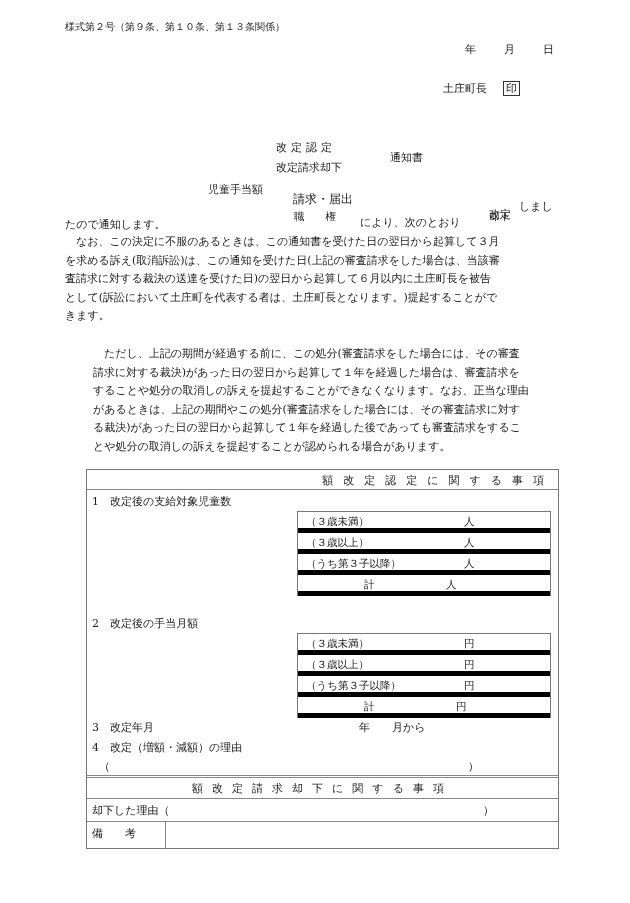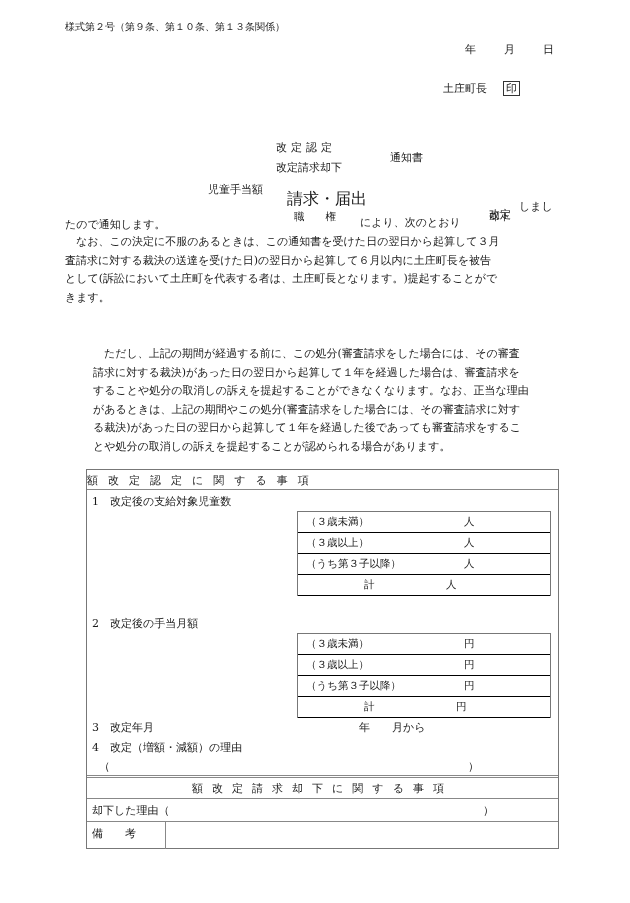--- a/index.html
+++ b/index.html
@@ -40,21 +40,21 @@
     font-size: 11px;
   }
   .hline { position: absolute; left: 0; right: 0; height: 0; border-top: 1px solid #888; }
   .cell-text { position: absolute; white-space: nowrap; }
   .spaced { letter-spacing: 9px; }
   .subbox {
     position: absolute; left: 210px; width: 254px; box-sizing: border-box;
     border: 1px solid #777; border-bottom: none;
   }
   .subrow {
-    position: relative; height: 21px; border-bottom: 1px solid #000000; box-sizing: border-box;
+    position: relative; height: 21px; border-bottom: 5px solid #000000; box-sizing: border-box;
     font-size: 10.5px;
   }
   .subrow .lbl { position: absolute; left: 8px; top: 3px; white-space: nowrap; }
   .subrow .unit { position: absolute; left: 166px; top: 3px; }
   .subrow.total .lbl { left: 66px; }
   .subrow.total .unit { left: 148px; }
   .vline { position: absolute; width: 0; border-left: 1px solid #888; }
 </style>
 </head>
 <body>
@@ -68,48 +68,49 @@
 </div>
 
 <div id="title-block" class="abs">
   <span id="title-left">児童手当額</span>
   <span id="title-mid-top">改定認定</span>
   <span id="title-mid-bot">改定請求却下</span>
   <span id="title-right">通知書</span>
 </div>
 
 <div id="intro" class="para">
-  <span class="s" style="left:222px;top:0px;font-size:16px">請求・届出</span>
+  <span class="s" style="left:228px;top:0px;font-size:12px">請求・届出</span>
   <span class="s" style="left:229px;top:17px;font-size:10.5px">職　　権</span>
   <span class="s" style="left:295px;top:24px">により、次のとおり</span>
   <span class="s" style="left:424px;top:16px;font-size:11px">改定</span>
   <span class="s" style="left:424px;top:17px;font-size:10.5px">却下</span>
   <span class="s" style="left:454px;top:8px">しまし</span>
   <span class="s" style="left:0px;top:26px">たので通知します。</span>
 </div>
 
 <div id="p1" class="para">
   <span class="l indent">なお、この決定に不服のあるときは、この通知書を受けた日の翌日から起算して３月</span>
+  <span class="l">を求める訴え(取消訴訟)は、この通知を受けた日(上記の審査請求をした場合は、当該審</span>
   <span class="l">査請求に対する裁決の送達を受けた日)の翌日から起算して６月以内に土庄町長を被告</span>
   <span class="l">として(訴訟において土庄町を代表する者は、土庄町長となります。)提起することがで</span>
   <span class="l">きます。</span>
 </div>
 
 <div id="p2" class="para">
   <span class="l indent">ただし、上記の期間が経過する前に、この処分(審査請求をした場合には、その審査</span>
   <span class="l">請求に対する裁決)があった日の翌日から起算して１年を経過した場合は、審査請求を</span>
   <span class="l">することや処分の取消しの訴えを提起することができなくなります。なお、正当な理由</span>
   <span class="l">があるときは、上記の期間やこの処分(審査請求をした場合には、その審査請求に対す</span>
   <span class="l">る裁決)があった日の翌日から起算して１年を経過した後であっても審査請求をするこ</span>
   <span class="l">とや処分の取消しの訴えを提起することが認められる場合があります。</span>
 </div>
 
 <div id="table">
 
-  <div class="cell-text spaced" style="left:0;right:4px;top:3px;text-align:left;letter-spacing:10px">額改定認定に関する事項</div>
+  <div class="cell-text spaced" style="left:0;right:4px;top:3px;text-align:right;letter-spacing:10px">額改定認定に関する事項</div>
   <div class="hline" style="top:19px"></div>
 
   <div class="cell-text" style="left:5px;top:24px">1　改定後の支給対象児童数</div>
   <div class="subbox" style="top:41px">
     <div class="subrow">
       <span class="lbl">（３歳未満）</span>
       <span class="unit">人</span>
     </div>
     <div class="subrow">
       <span class="lbl">（３歳以上）</span>

